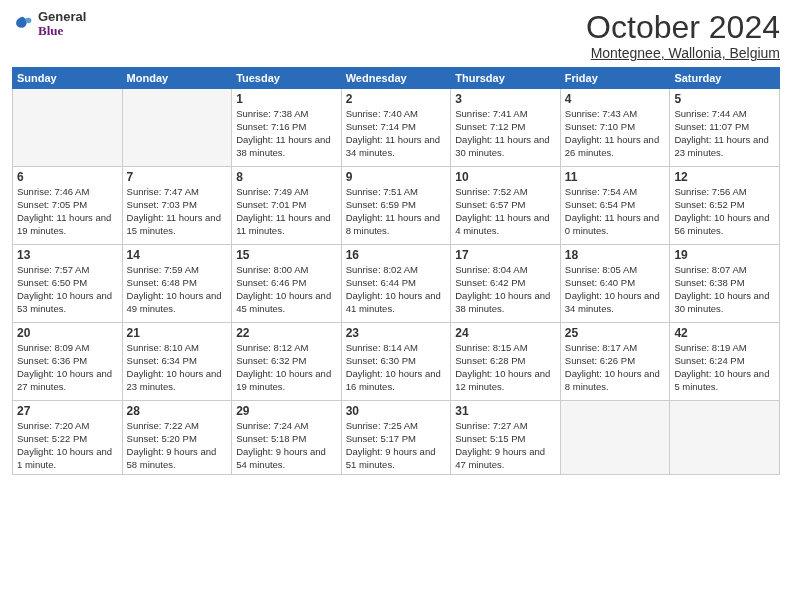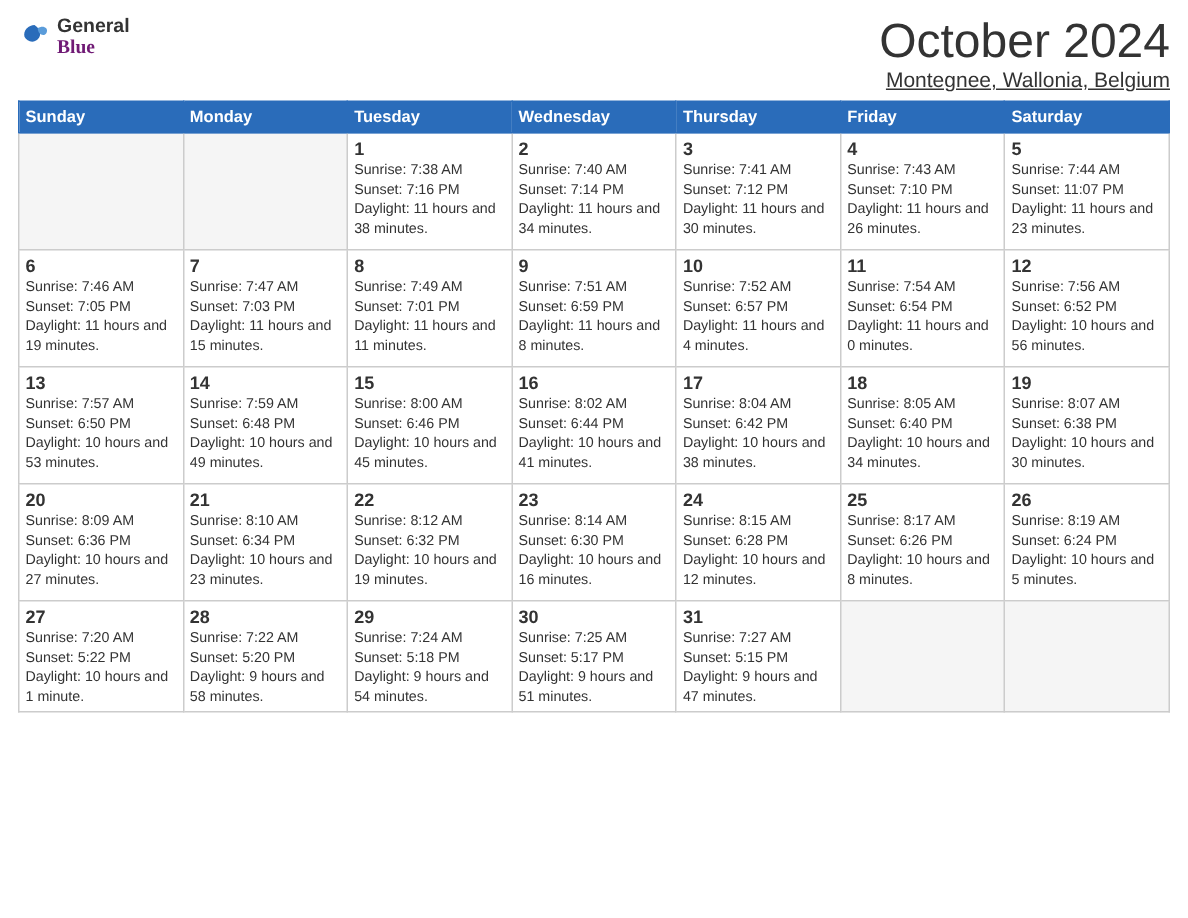--- a/index.html
+++ b/index.html
@@ -285,21 +285,21 @@
 Sunset: 6:28 PM
 Daylight: 10 hours and 12 minutes.</div>
           </td>
           <td>
             <span class="day-num">25</span>
             <div class="day-info">Sunrise: 8:17 AM
 Sunset: 6:26 PM
 Daylight: 10 hours and 8 minutes.</div>
           </td>
           <td>
-            <span class="day-num">26</span>
+            <span class="day-num">42</span>
             <div class="day-info">Sunrise: 8:19 AM
 Sunset: 6:24 PM
 Daylight: 10 hours and 5 minutes.</div>
           </td>
         </tr>
         <tr>
           <td>
             <span class="day-num">27</span>
             <div class="day-info">Sunrise: 7:20 AM
 Sunset: 5:22 PM

